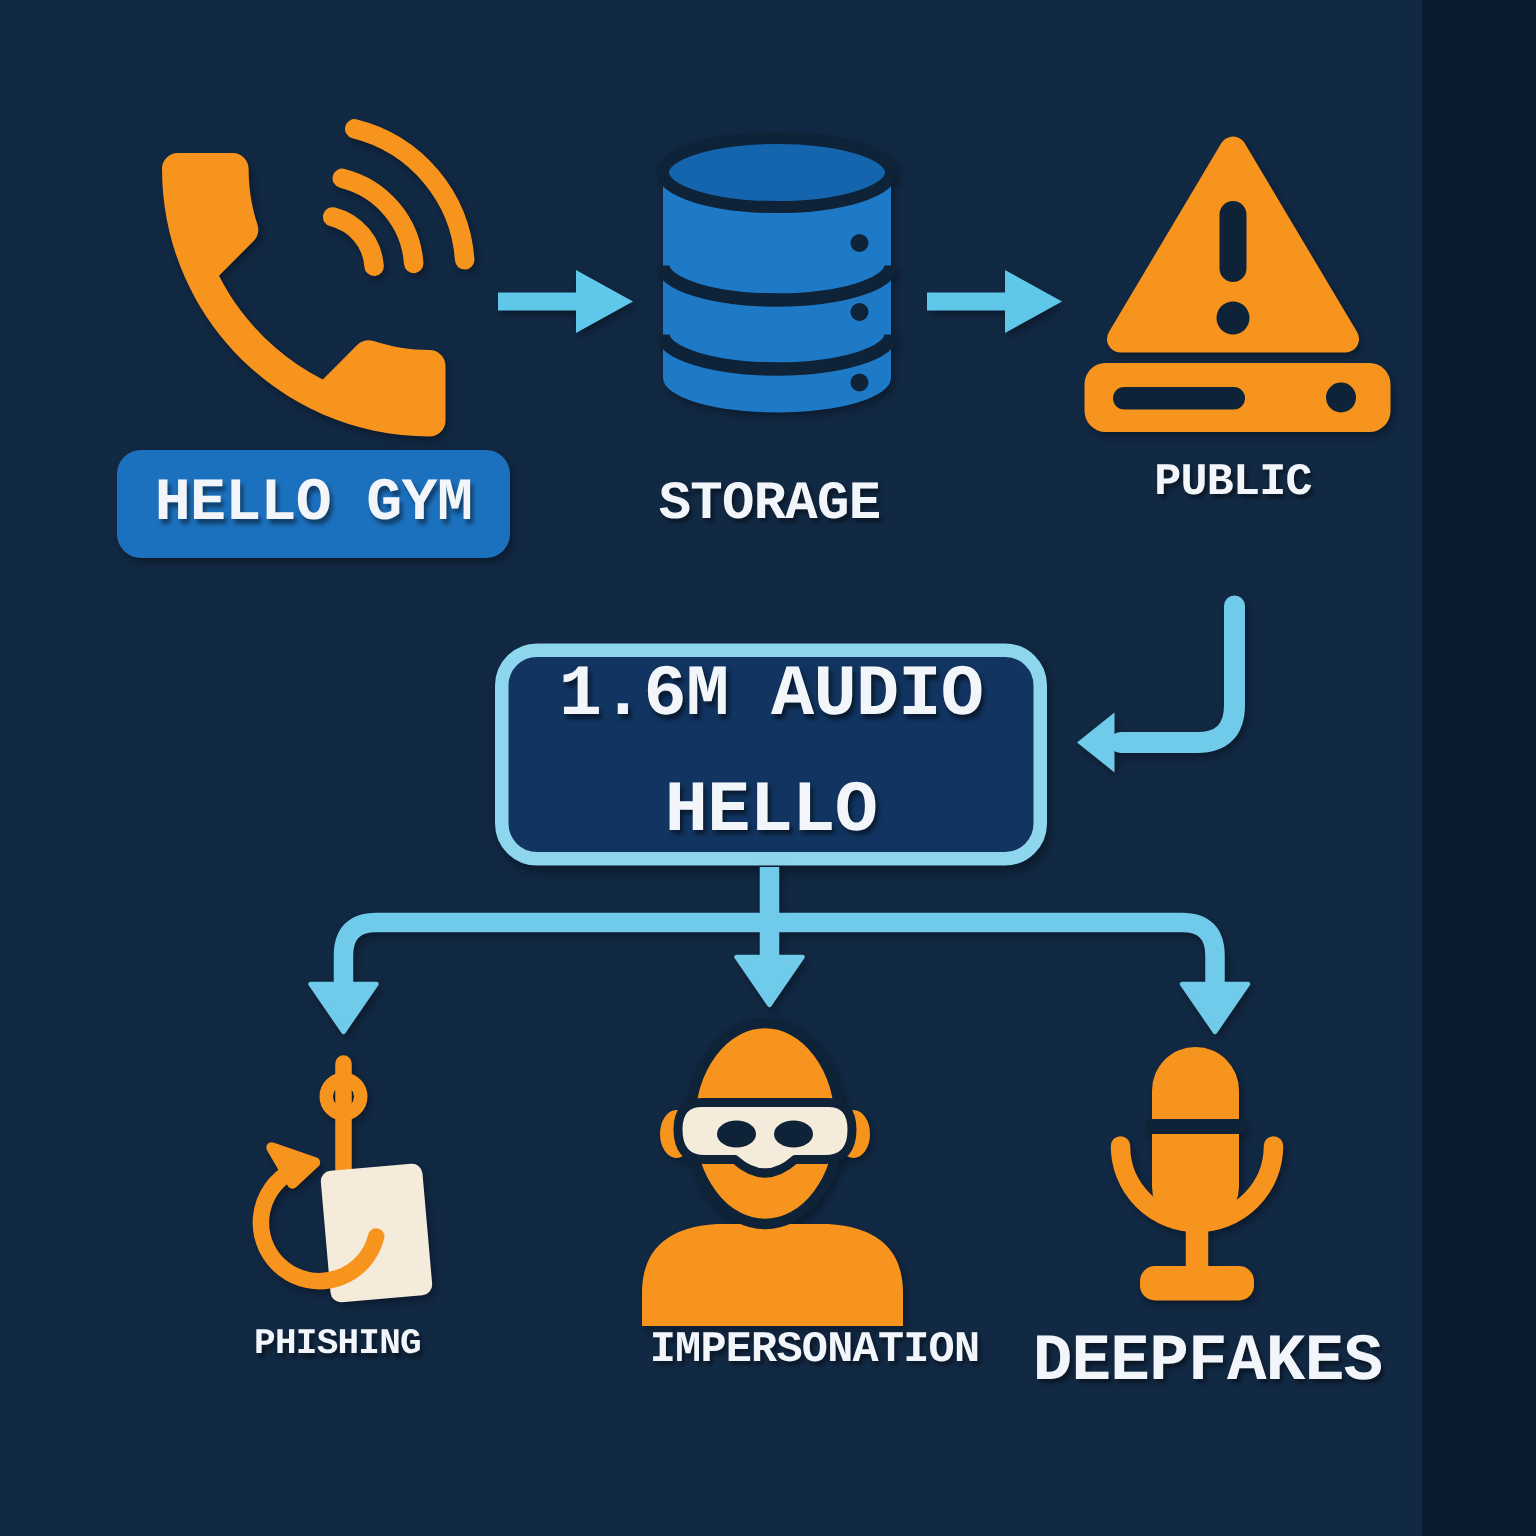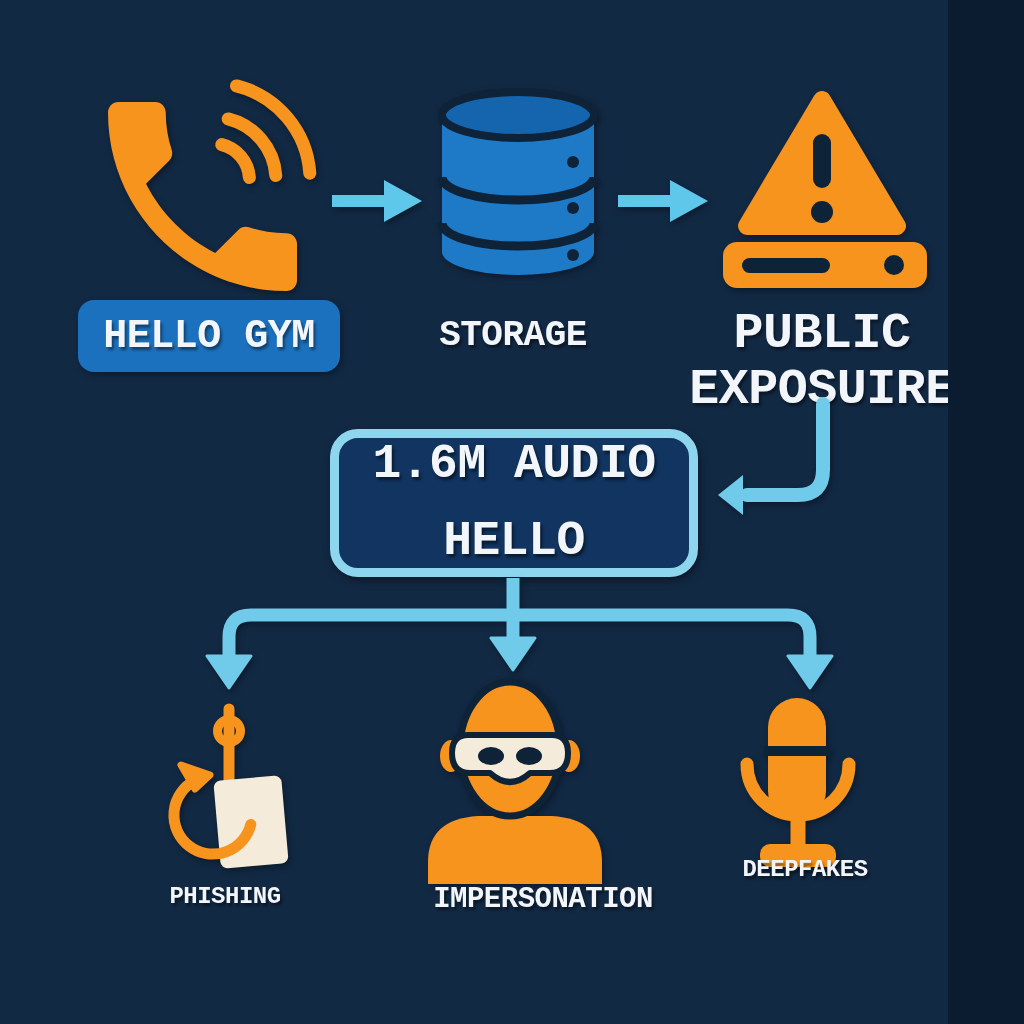--- a/index.html
+++ b/index.html
@@ -24,40 +24,40 @@
   .arrow2{left:616px;top:176px;width:96px;height:50px;}
   .warn{left:720px;top:82px;width:210px;height:216px;}
   .hellogym{
     left:78px;top:300px;width:262px;height:72px;border-radius:16px;
     background:var(--blue,#1C71BE);display:flex;align-items:center;justify-content:center;
     font-size:40px;font-weight:700;letter-spacing:-.5px;
     text-shadow:2px 3px 3px rgba(0,0,0,.45);
     box-shadow:2px 3px 6px rgba(0,0,0,.35);
   }
   .storage-lbl{left:513px;top:316px;font-size:36px;}
-  .exposure-lbl{left:822px;top:306px;font-size:50px;}
+  .exposure-lbl{left:822px;top:306px;font-size:30px;}
   
   .audio-box{
     left:330px;top:429px;width:368px;height:148px;box-sizing:border-box;
     background:var(--boxFill,#113460);
     border:9px solid var(--boxBorder,#8ED6EE);border-radius:28px;
     display:flex;flex-direction:column;align-items:center;justify-content:space-between;
     font-size:48px;font-weight:700;line-height:1.1;letter-spacing:-.5px;
     text-shadow:2px 3px 3px rgba(0,0,0,.5);
     box-shadow:2px 4px 8px rgba(0,0,0,.4);
   }
   .curved{left:700px;top:400px;width:150px;height:125px;}
   .branch{left:180px;top:578px;width:680px;height:115px;}
   
   .hook{left:172px;top:695px;width:120px;height:185px;}
   .person{left:420px;top:672px;width:192px;height:212px;}
   .mic{left:740px;top:688px;width:125px;height:190px;}
   .risk0{left:225px;top:884px;font-size:24px;}
   .risk1{left:543px;top:884px;font-size:29px;}
-  .risk2{left:805px;top:857px;font-size:24px;}
+  .risk2{left:805px;top:884px;font-size:44px;}
   
   .f-orange{fill:var(--orange,#F7941D);}
   .s-orange{stroke:var(--orange,#F7941D);}
   .f-navy{fill:var(--outline,#0E2238);}
   .s-navy{stroke:var(--outline,#0E2238);}
   .f-cyan{fill:var(--cyan,#5FC8EA);}
   .f-conn{fill:var(--connector,#6FCBE9);}
   .s-conn{stroke:var(--connector,#6FCBE9);}
   .f-cream{fill:var(--cream,#F4EBDA);}
   .f-dbl{fill:var(--dbLight,#1E7AC6);}
@@ -105,21 +105,20 @@
     <rect class="f-navy" x="22" y="176" width="88" height="15" rx="7.5"></rect>
     <circle class="f-navy" cx="174" cy="183" r="10"></circle>
   </svg>
 
   <div class="abs hellogym">
     <span>HELLO GYM</span>
   </div>
   <div class="lbl centered storage-lbl">STORAGE</div>
   <div class="lbl centered exposure-lbl">
     <div>PUBLIC</div>
-    <div>EXPOSUIRE</div>
   </div>
 
   <svg class="abs icon curved" viewBox="0 0 150 125">
     <path class="s-conn" fill="none" stroke-width="14" stroke-linecap="round" d="M123,4 L123,70 Q123,95 98,95 L47,95"></path>
     <polygon class="f-conn" points="43,75 43,115 18,95"></polygon>
   </svg>
 
   <div class="abs audio-box">
     <div>1.6M AUDIO</div>
     <div>HELLO</div>

